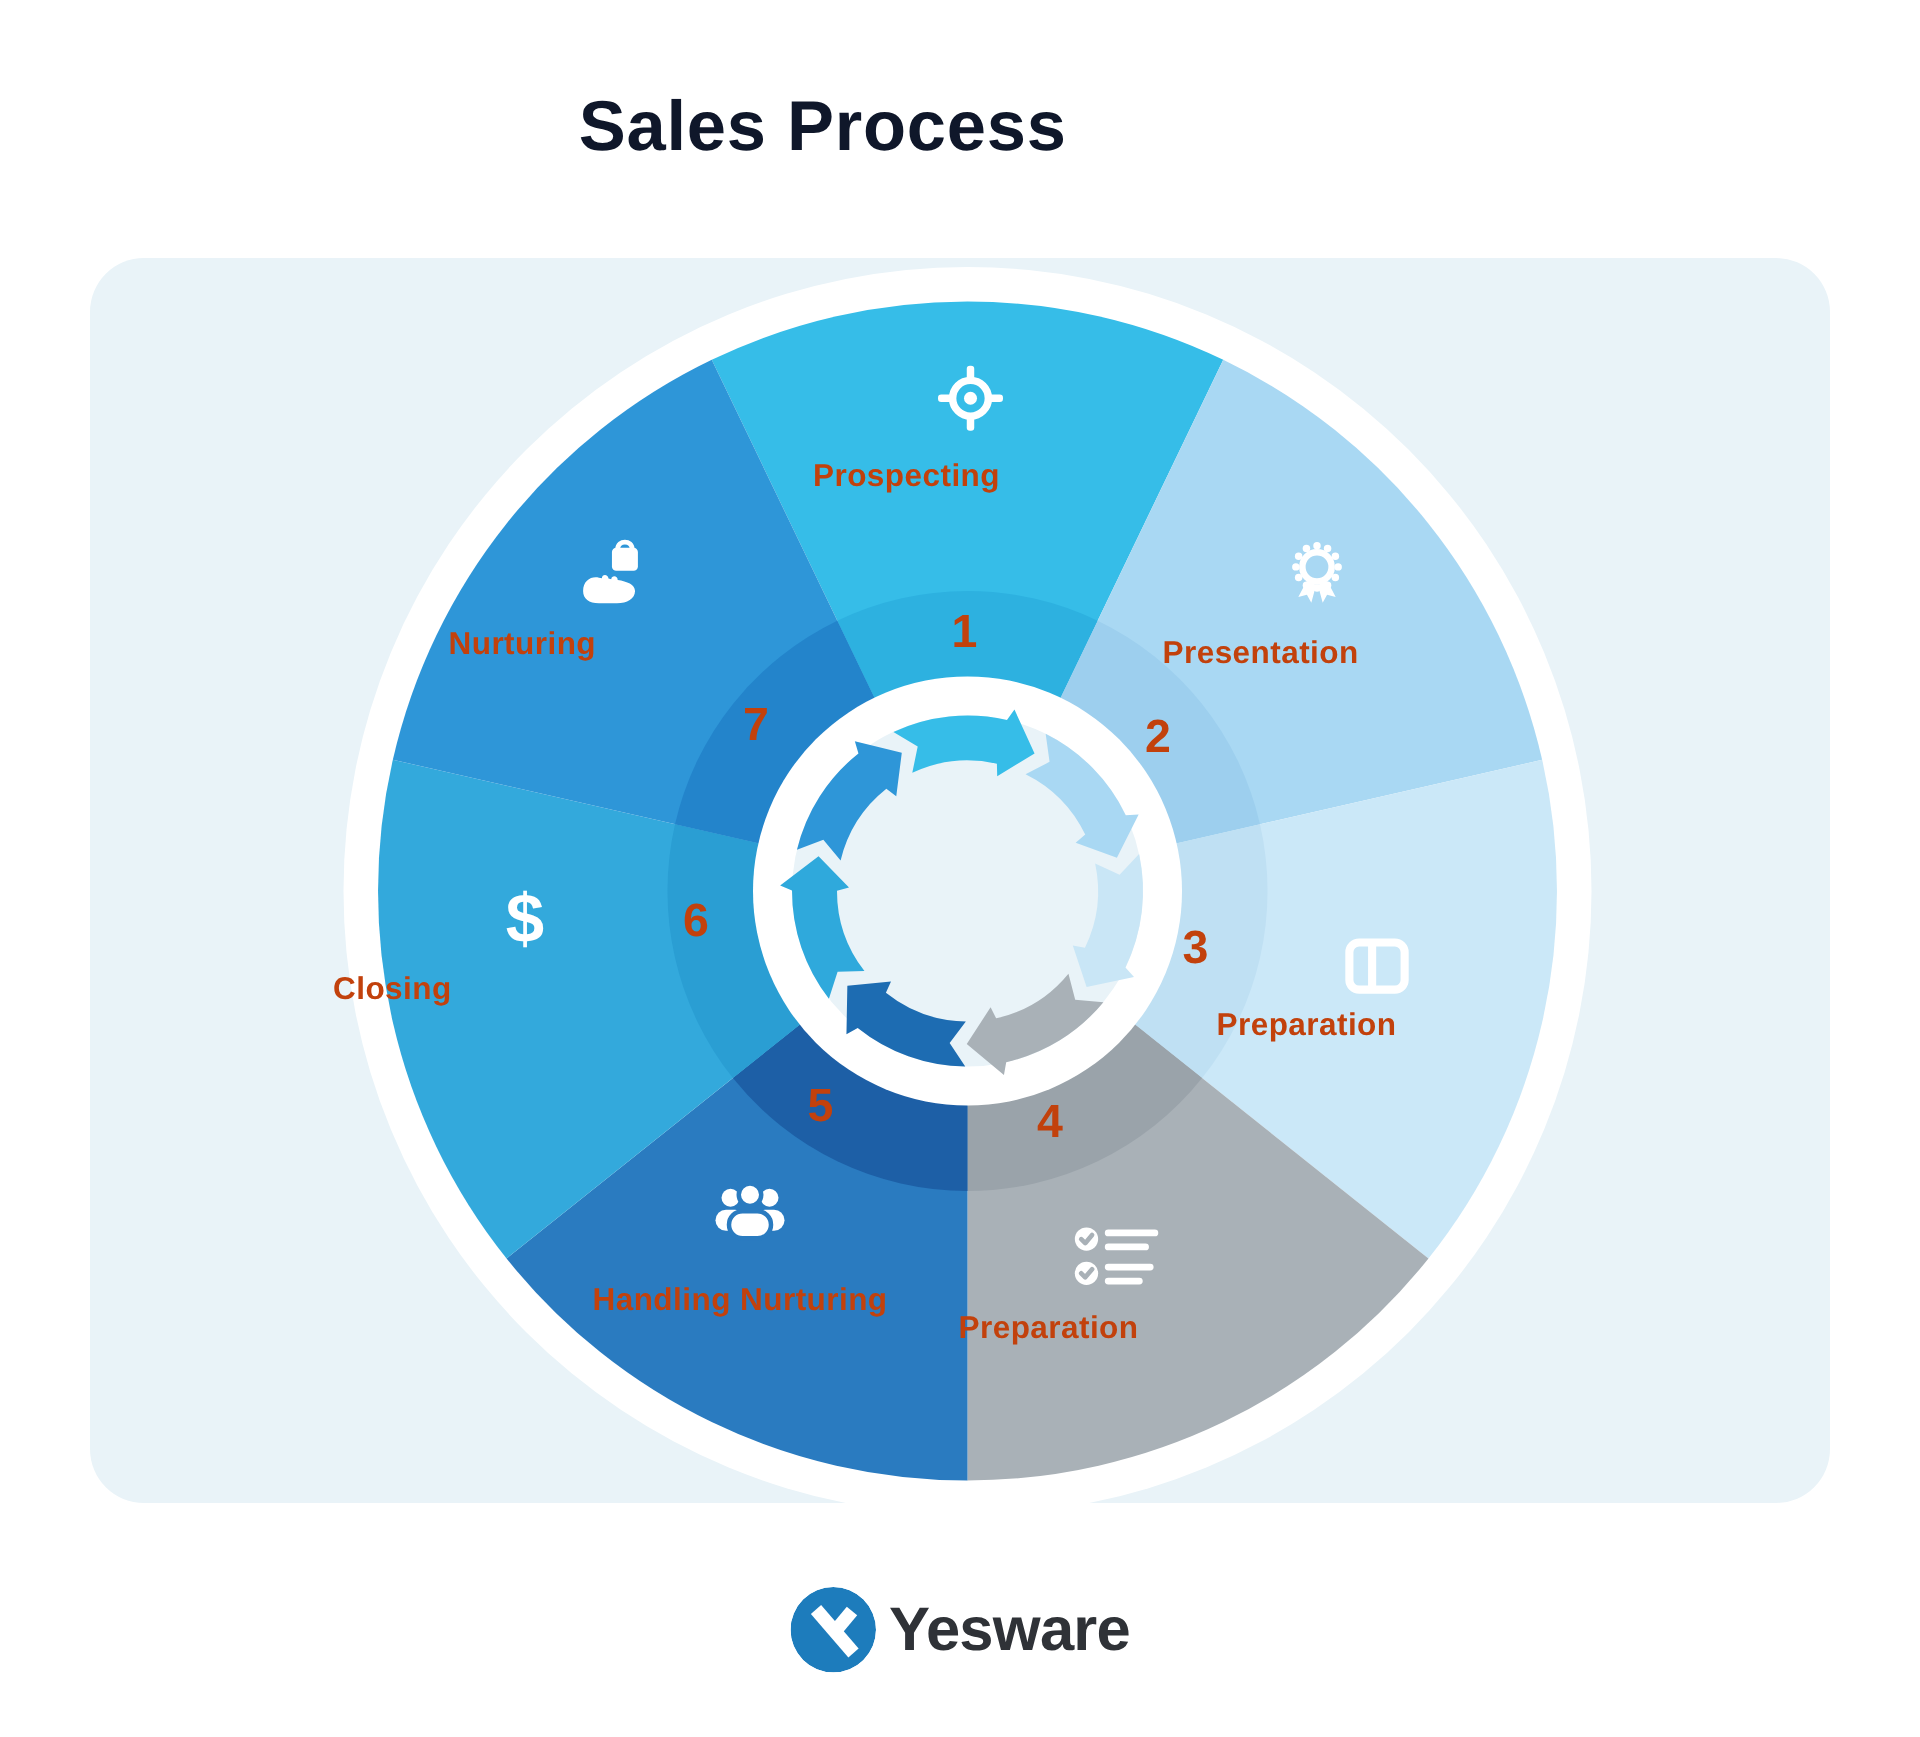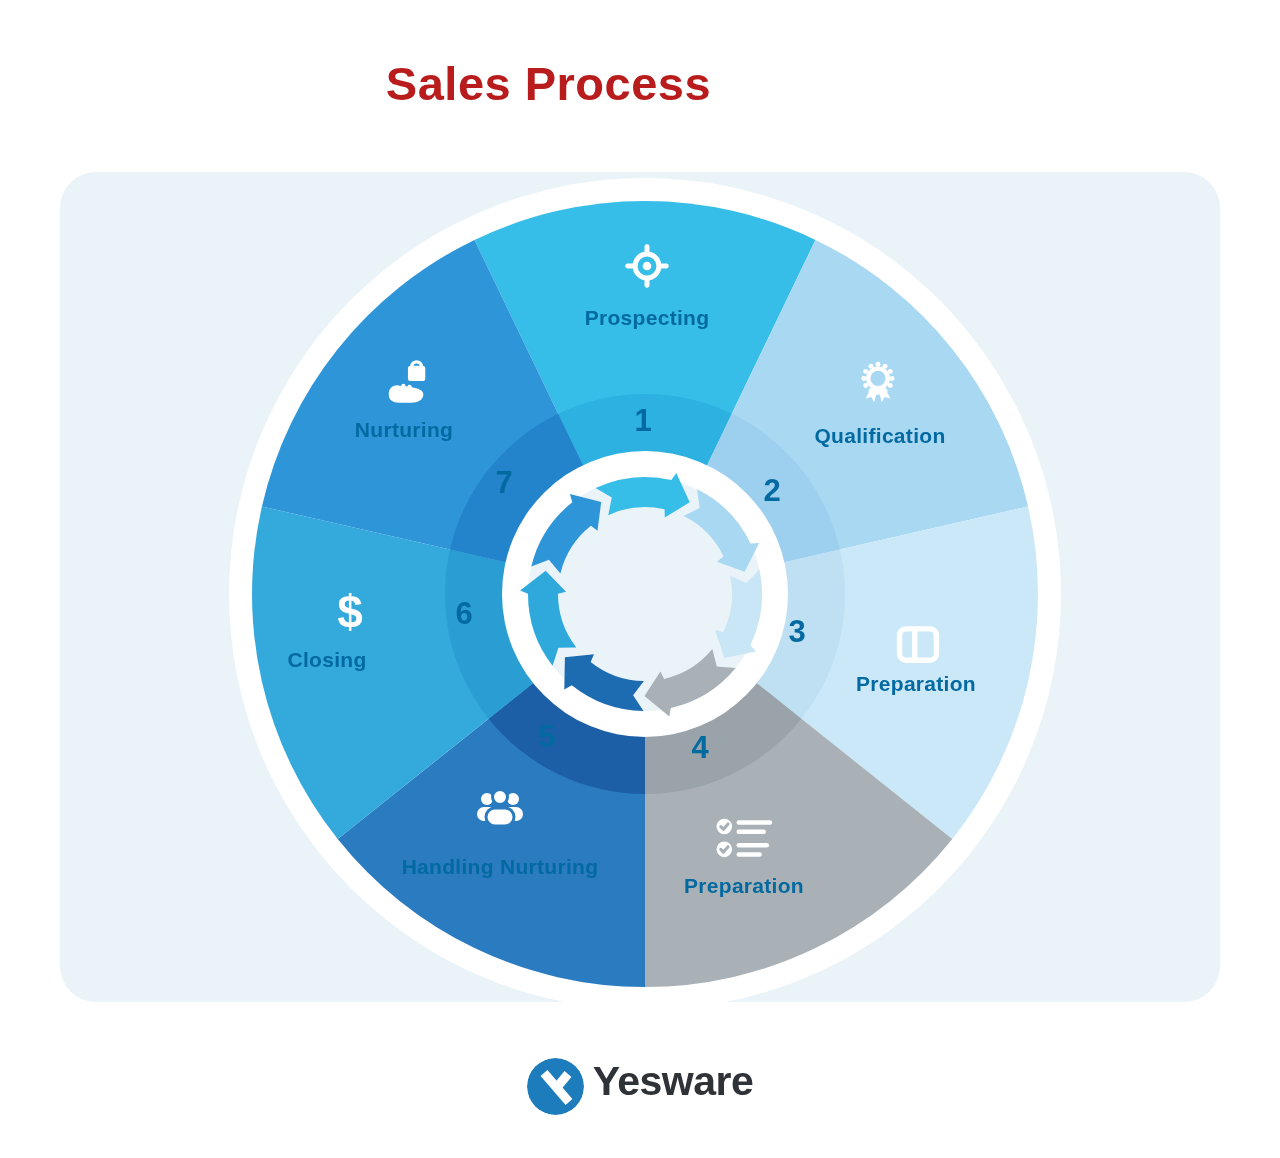--- a/index.html
+++ b/index.html
@@ -2,47 +2,47 @@
 <html><head>
 <meta charset="utf-8">
 <style>
   html,body{margin:0;padding:0;}
   body{
     width:1280px;height:1158px;position:relative;overflow:hidden;
     background:#ffffff;font-family:"Liberation Sans", sans-serif;
   }
   .page-title{
     position:absolute;left:0;top:56px;width:1097px;text-align:center;
-    font-size:47px;font-weight:800;color:#b91c1c;letter-spacing:.5px;margin:0;
+    font-size:47px;font-weight:800;color:#0f172a;letter-spacing:.5px;margin:0;
   }
   .panel{
     position:absolute;left:60px;top:172px;width:1160px;height:830px;
     border-radius:36px;background:#E9F3F8;
   }
   #wheel-svg{position:absolute;left:0;top:0;pointer-events:none;}
-  .overlay{position:absolute;transform:translate(-50%,-50%);color:#0369a1;text-align:center;z-index:5;}
+  .overlay{position:absolute;transform:translate(-50%,-50%);color:#c2410c;z-index:5;}
   .num{font-size:31px;font-weight:800;}
   .lbl{font-size:21px;font-weight:700;width:210px;line-height:1.22;letter-spacing:.3px;}
   .icon{width:52px;height:52px;}
   .icon-wrap{position:absolute;transform:translate(-50%,-50%);z-index:5;}
   
   .n0{left:643px;top:421px}.n1{left:772px;top:491px}.n2{left:797px;top:632px}
   .n3{left:700px;top:748px}.n4{left:547px;top:737px}.n5{left:464px;top:614px}
   .n6{left:504px;top:483px}
   .i0{left:647px;top:268px}.i1{left:878px;top:388px}.i2{left:918px;top:646px}
   .i3{left:744px;top:841px}.i4{left:500px;top:810px}.i5{left:350px;top:612px}
   .i6{left:407px;top:384px}
   .l0{left:647px;top:318px}.l1{left:880px;top:436px}.l2{left:916px;top:684px}
   .l3{left:744px;top:886px}.l4{left:500px;top:867px}.l5{left:327px;top:660px}
   .l6{left:404px;top:430px}
   .dollar{font-size:46px;font-weight:800;line-height:1;}
   
   .logo-row{
     position:absolute;left:0;top:1058px;width:1280px;display:flex;
-    justify-content:center;gap:9px;
+    align-items:center;justify-content:center;gap:9px;
   }
   .logo-circle{width:57px;height:57px;border-radius:50%;position:relative;overflow:hidden;}
   .logo-text{font-size:41px;font-weight:700;letter-spacing:-0.5px;}
 </style>
 </head>
 <body>
 
 <h1 class="page-title">Sales Process</h1>
 
 <div class="panel" style="background: rgb(233, 243, 248);"></div>
@@ -76,21 +76,21 @@
 
 <div class="overlay num n0">1</div>
 <div class="overlay num n1">2</div>
 <div class="overlay num n2">3</div>
 <div class="overlay num n3">4</div>
 <div class="overlay num n4">5</div>
 <div class="overlay num n5">6</div>
 <div class="overlay num n6">7</div>
 
 <div class="overlay lbl l0">Prospecting</div>
-<div class="overlay lbl l1">Qualification</div>
+<div class="overlay lbl l1">Presentation</div>
 <div class="overlay lbl l2">Preparation</div>
 <div class="overlay lbl l3">Preparation</div>
 <div class="overlay lbl l4">Handling Nurturing</div>
 <div class="overlay lbl l5">Closing</div>
 <div class="overlay lbl l6">Nurturing</div>
 
 <div class="icon-wrap i0">
   <svg class="icon" viewBox="0 0 48 48">
     <circle cx="24" cy="24" r="11" fill="none" stroke="#fff" stroke-width="4.6"></circle>
     <circle cx="24" cy="24" r="4" fill="#fff"></circle>

